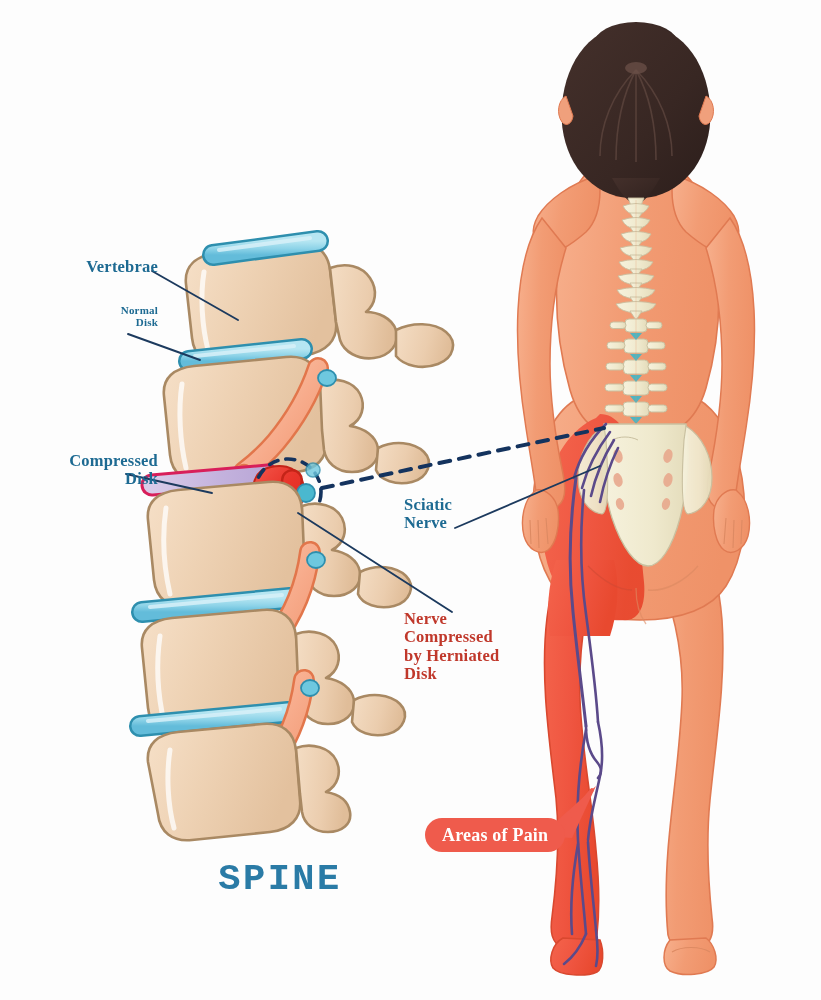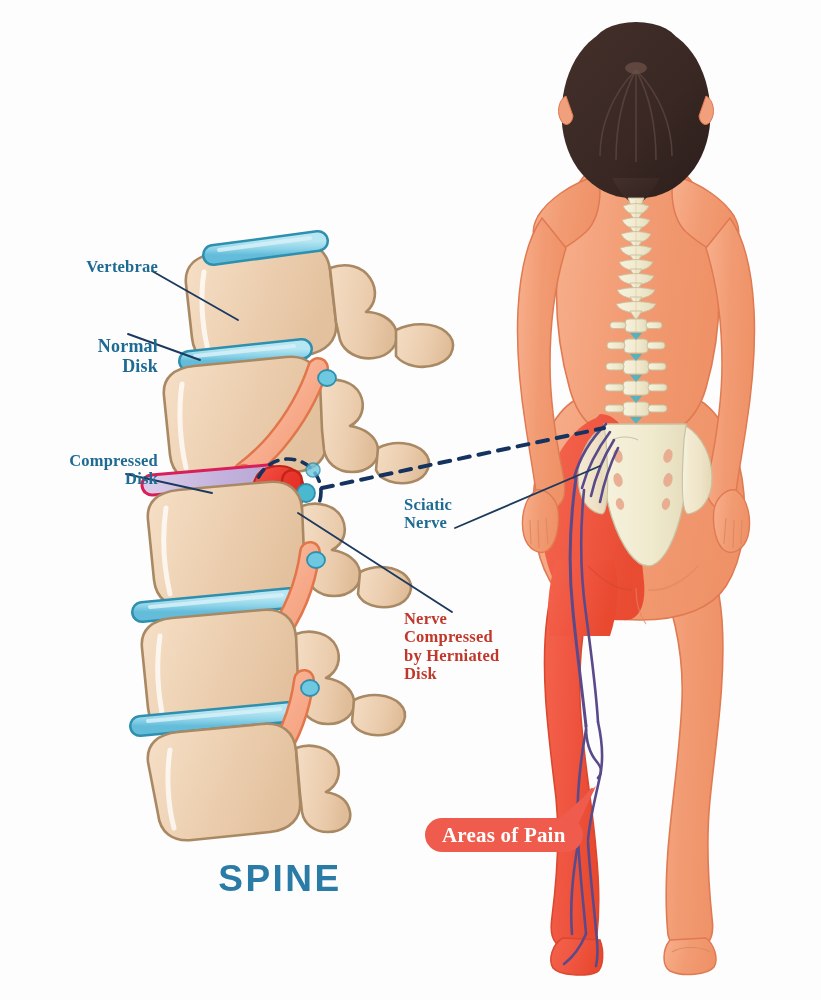--- a/index.html
+++ b/index.html
@@ -20,38 +20,38 @@
     letter-spacing:.2px;
     white-space:pre-line;
     -webkit-font-smoothing:antialiased;
   }
   .lbl-blue{color:#1d6a92;}
   .lbl-red{color:#c0382b;}
   .lbl-r{text-align:right;}
   .lbl-c{text-align:left;}
 
   #lbl-vertebrae{left:8px;  top:258px; width:150px; font-size:16.5px;}
-  #lbl-normal   {left:8px;  top:336px; width:150px; font-size:18px;}
+  #lbl-normal   {left:8px;  top:304px; width:150px; font-size:11px;}
   #lbl-herniated{left:8px;  top:452px; width:150px; font-size:16.5px;}
   #lbl-sciatic  {left:404px;top:496px; width:130px; font-size:16.5px;}
   #lbl-compress {left:404px;top:610px; width:155px; font-size:16.5px;}
 
   #spine-title{
     position:absolute;left:150px;top:858px;width:260px;
     text-align:center;font-size:37px;font-weight:700;
     color:#2a7ba6;letter-spacing:2.5px;
-    font-family:Liberation Sans, sans-serif;
+    font-family:Liberation Mono, monospace;
   }
 
   #pain-badge{
     position:absolute;left:425px;top:818px;
     height:34px;padding:0 17px;
     display:flex;align-items:center;justify-content:center;
     background:#ef5b4c;border-radius:17px;
-    color:#ffffff;font-size:21px;font-weight:700;
+    color:#ffffff;font-size:18px;font-weight:700;
     font-family:"Liberation Serif", serif;
     letter-spacing:.2px;
     box-sizing:border-box;
   }
 </style>
 </head>
 <body>
 
 <div id="stage">
 

